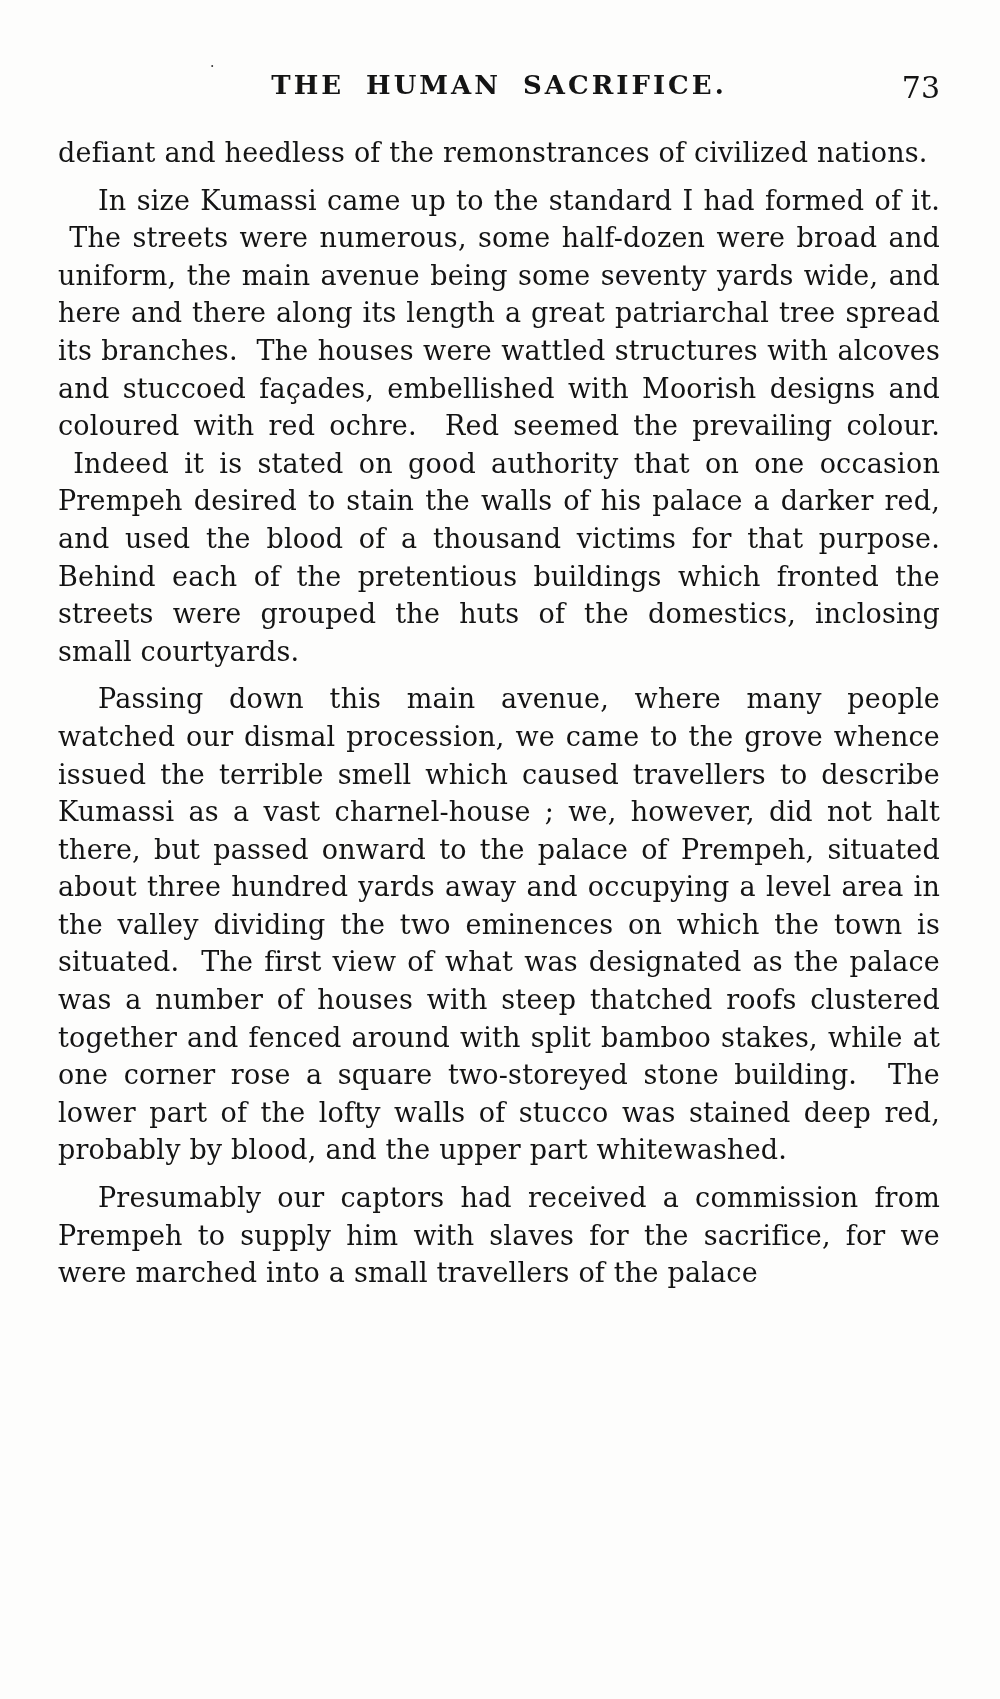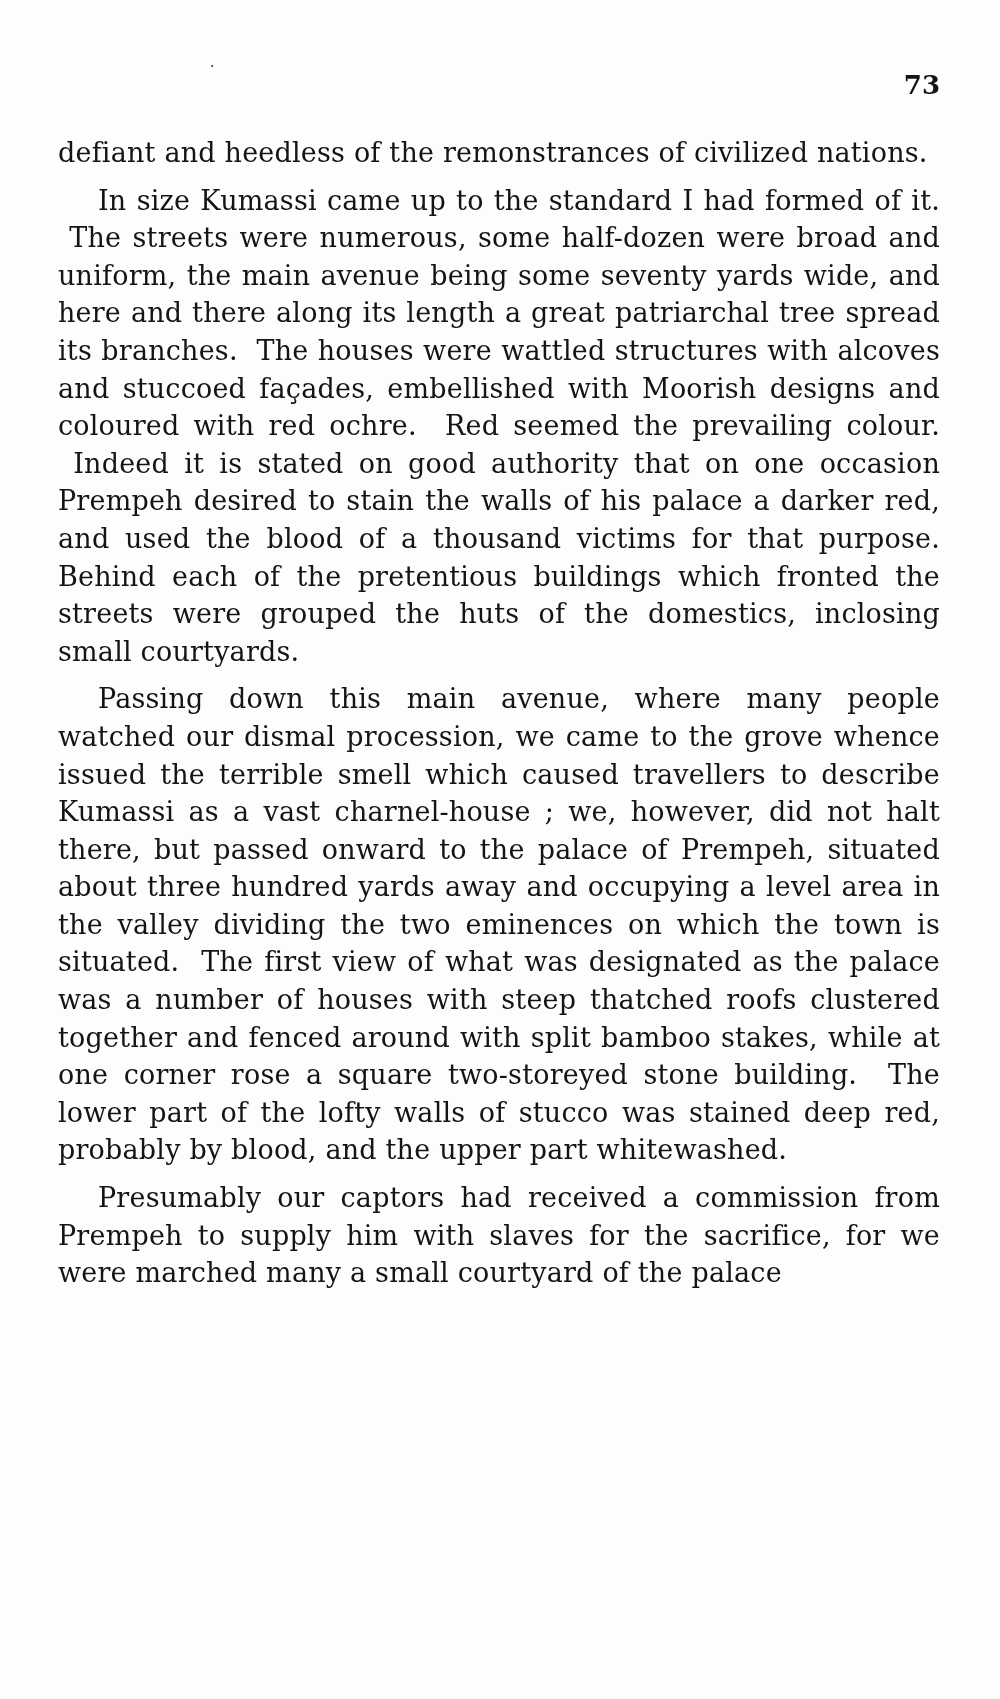--- a/index.html
+++ b/index.html
@@ -30,22 +30,22 @@
     font-weight: bold;
     font-size: 26px;
     letter-spacing: 3px;
     word-spacing: 10px;
     white-space: nowrap;
   }
   .page-number {
     position: absolute;
     right: 10px;
     top: 0;
-    font-weight: bold;
-    font-size: 26px;
+    font-weight: normal;
+    font-size: 30px;
     letter-spacing: 0;
   }
   .speck {
     position: absolute;
     left: 162px;
     top: -12px;
     font-size: 14px;
     color: #333;
   }
   .page-body {
@@ -63,23 +63,24 @@
     text-indent: 0;
   }
 </style>
 </head>
 <body>
 
 <div class="page">
 
   <header class="page-header">
     <span class="speck">·</span>
+    <span class="running-title">THE HUMAN SACRIFICE.</span>
     <span class="page-number">73</span>
   </header>
 
   <main class="page-body">
     <p class="para no-indent">defiant and heedless of the remonstrances of civilized nations.</p>
     <p class="para">In size Kumassi came up to the standard I had formed of it. &nbsp;The streets were numerous, some half-dozen were broad and uniform, the main avenue being some seventy yards wide, and here and there along its length a great patriarchal tree spread its branches. &nbsp;The houses were wattled structures with alcoves and stuccoed façades, embellished with Moorish designs and coloured with red ochre. &nbsp;Red seemed the prevailing colour. &nbsp;Indeed it is stated on good authority that on one occasion Prempeh desired to stain the walls of his palace a darker red, and used the blood of a thousand victims for that purpose. Behind each of the pretentious buildings which fronted the streets were grouped the huts of the domestics, inclosing small courtyards.</p>
     <p class="para">Passing down this main avenue, where many people watched our dismal procession, we came to the grove whence issued the terrible smell which caused travellers to describe Kumassi as a vast charnel-house ; we, however, did not halt there, but passed onward to the palace of Prempeh, situated about three hundred yards away and occupying a level area in the valley dividing the two eminences on which the town is situated. &nbsp;The first view of what was designated as the palace was a number of houses with steep thatched roofs clustered together and fenced around with split bamboo stakes, while at one corner rose a square two-storeyed stone building. &nbsp;The lower part of the lofty walls of stucco was stained deep red, probably by blood, and the upper part whitewashed.</p>
-    <p class="para">Presumably our captors had received a commission from Prempeh to supply him with slaves for the sacrifice, for we were marched many a small courtyard of the palace</p>
+    <p class="para">Presumably our captors had received a commission from Prempeh to supply him with slaves for the sacrifice, for we were marched into a small travellers of the palace</p>
   </main>
 
 </div>
 
 </body></html>

